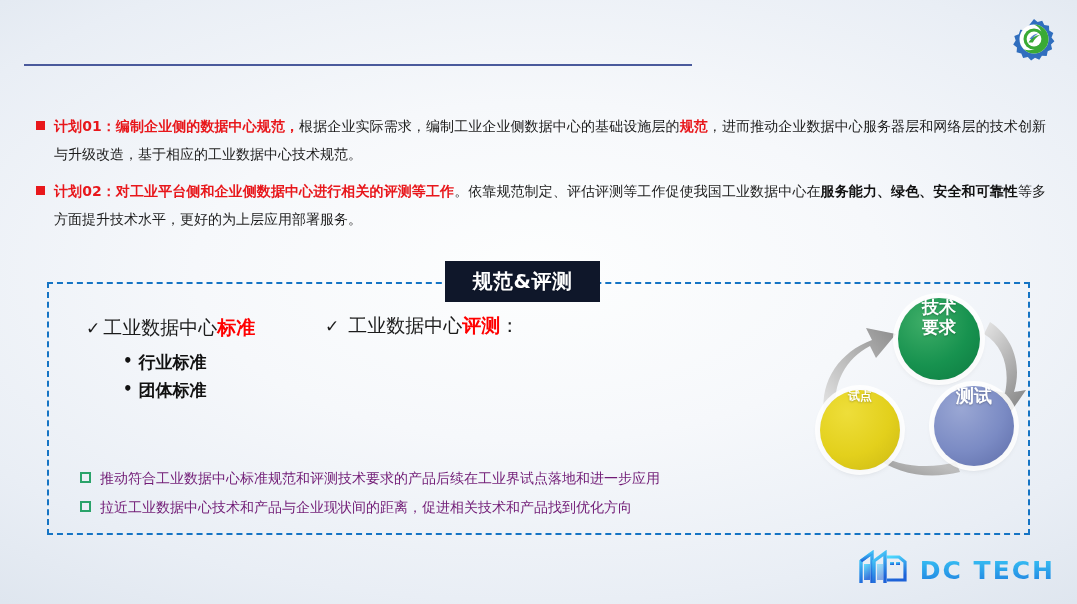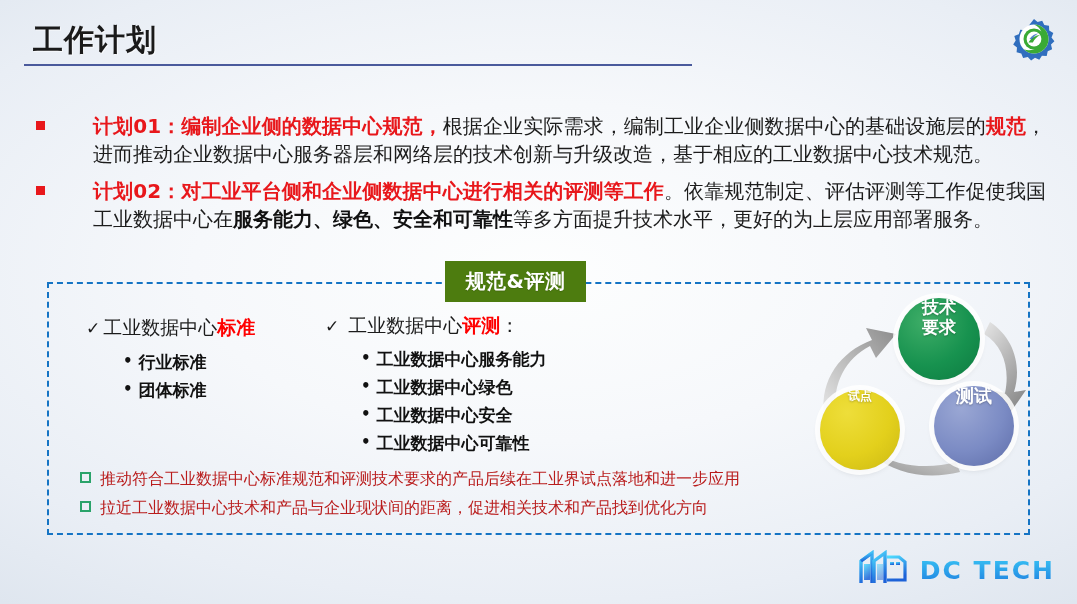--- a/index.html
+++ b/index.html
@@ -30,37 +30,36 @@
   .iil-text{line-height:1;}
   .iil-cn{font-size:19px;font-weight:bold;color:#1f3f92;letter-spacing:1px;
           font-family:"DejaVu Sans",sans-serif;}
   .iil-en{font-size:11.5px;font-weight:bold;color:#1f3f92;letter-spacing:.2px;margin-top:3px;}
 
   
   .bullets{position:absolute;left:36px;top:112px;width:1010px;}
   .bullet-row{display:flex;align-items:flex-start;margin-bottom:9px;}
   .sq{width:9px;height:9px;background:#e8171b;margin:9px 9px 0 0;flex:0 0 auto;}
   .btext{
-    font-size:20px;line-height:28px;color:#1c1c1c;
+    font-size:14px;line-height:28px;color:#1c1c1c;
     font-family:"DejaVu Sans","Liberation Sans",sans-serif;
     text-align:justify;
-    margin-left:39px;
   }
   .red{color:#e8171b;font-weight:bold;}
   .bk{font-weight:bold;color:#111;}
 
   
   .panel{
     position:absolute;left:47px;top:282px;width:983px;height:253px;
     border:2px dashed #1574c4;
     box-sizing:border-box;
   }
   .panel-badge{
-    position:absolute;left:445px;top:261px;width:141px;height:41px;
-    background:#4d7c0f;color:#fff;
+    position:absolute;left:445px;top:261px;width:155px;height:41px;
+    background:#0f172a;color:#fff;
     display:flex;align-items:center;justify-content:center;
     font-size:20px;font-weight:bold;letter-spacing:.5px;
     font-family:"DejaVu Sans","Liberation Sans",sans-serif;
     text-shadow:0 1px 1px rgba(0,0,0,.15);
   }
 
   
   .col-left{position:absolute;left:86px;top:315px;}
   .col-right{position:absolute;left:325px;top:313px;}
   .chk-head{
@@ -105,39 +104,38 @@
   .cycle svg{position:absolute;left:0;top:0;}
 
   
   .notes{position:absolute;left:80px;top:466px;}
   .note{display:flex;align-items:flex-start;margin-bottom:4px;}
   .hsq{
     width:11px;height:11px;border:2px solid #2aa36a;box-sizing:border-box;
     margin:6px 9px 0 0;flex:0 0 auto;
   }
   .note-t{
-    font-size:16px;line-height:25px;color:#b91c1c;white-space:nowrap;
+    font-size:14px;line-height:25px;color:#701a75;white-space:nowrap;
     font-family:"DejaVu Sans","Liberation Sans",sans-serif;
   }
 
   
   .dctech{position:absolute;right:22px;bottom:14px;display:flex;align-items:center;gap:10px;}
   .dc-word{
     font-size:25px;font-weight:bold;letter-spacing:2px;
     background:linear-gradient(180deg,#39c6f5 0%,#1f7fe0 100%);
     -webkit-background-clip:text;background-clip:text;color:transparent;
     font-family:"DejaVu Sans","Liberation Sans",sans-serif;
   }
 </style>
 </head>
 <body>
 
 <div class="slide">
 
-  <div class="title">工作计划</div>
   <div class="title-rule"></div>
 
   <div class="iil-logo">
     <div class="iil-mark">
       <svg width="46" height="46" viewBox="0 0 46 46">
         <g>
           <path d="M23 3 l3.6 3.1 4.6-1.3 2.1 4.3 4.7 .7 .2 4.8 4.1 2.4-1.8 4.4 2.9 3.8-3.4 3.4 1.1 4.7-4.4 1.9-1 4.7-4.8-.2-2.6 4-4.3-2-3.9 2.8-3.3-3.5-4.7 .9-1.8-4.4-4.7-1.2 .4-4.8-3.8-2.9 2.5-4.1-1.4-4.6 4.5-1.6 1.5-4.6 4.8 .6z" fill="#1f63b8" opacity="0.92"></path>
           <circle cx="23" cy="23" r="14.5" fill="#ffffff"></circle>
           <path d="M23 8.5 a14.5 14.5 0 0 1 0 29 a14.5 14.5 0 0 1 -10.2 -4.3 A12 12 0 1 0 23 8.5z" fill="#3aaa35"></path>
           <circle cx="23" cy="23" r="10.5" fill="#3aaa35"></circle>
@@ -176,26 +174,20 @@
     </div>
     <div class="sub">
       <div class="sub-item"><span class="dot">•</span><span>行业标准</span></div>
       <div class="sub-item"><span class="dot">•</span><span>团体标准</span></div>
     </div>
   </div>
 
   <div class="col-right">
     <div class="chk-head">
       <span class="chk">✓</span>&nbsp;<span>工业数据中心</span><span class="red-b">评测</span><span>：</span>
-    </div>
-    <div class="sub">
-      <div class="sub-item"><span class="dot">•</span><span>工业数据中心服务能力</span></div>
-      <div class="sub-item"><span class="dot">•</span><span>工业数据中心绿色</span></div>
-      <div class="sub-item"><span class="dot">•</span><span>工业数据中心安全</span></div>
-      <div class="sub-item"><span class="dot">•</span><span>工业数据中心可靠性</span></div>
     </div>
   </div>
 
   <div class="cycle">
     <svg width="240" height="180" viewBox="0 0 240 180">
       <defs>
         <linearGradient id="ag1" x1="0" y1="1" x2="1" y2="0">
           <stop offset="0%" stop-color="#e6e6e6"></stop>
             <stop offset="100%" stop-color="#8c8c8c"></stop>
         </linearGradient>

